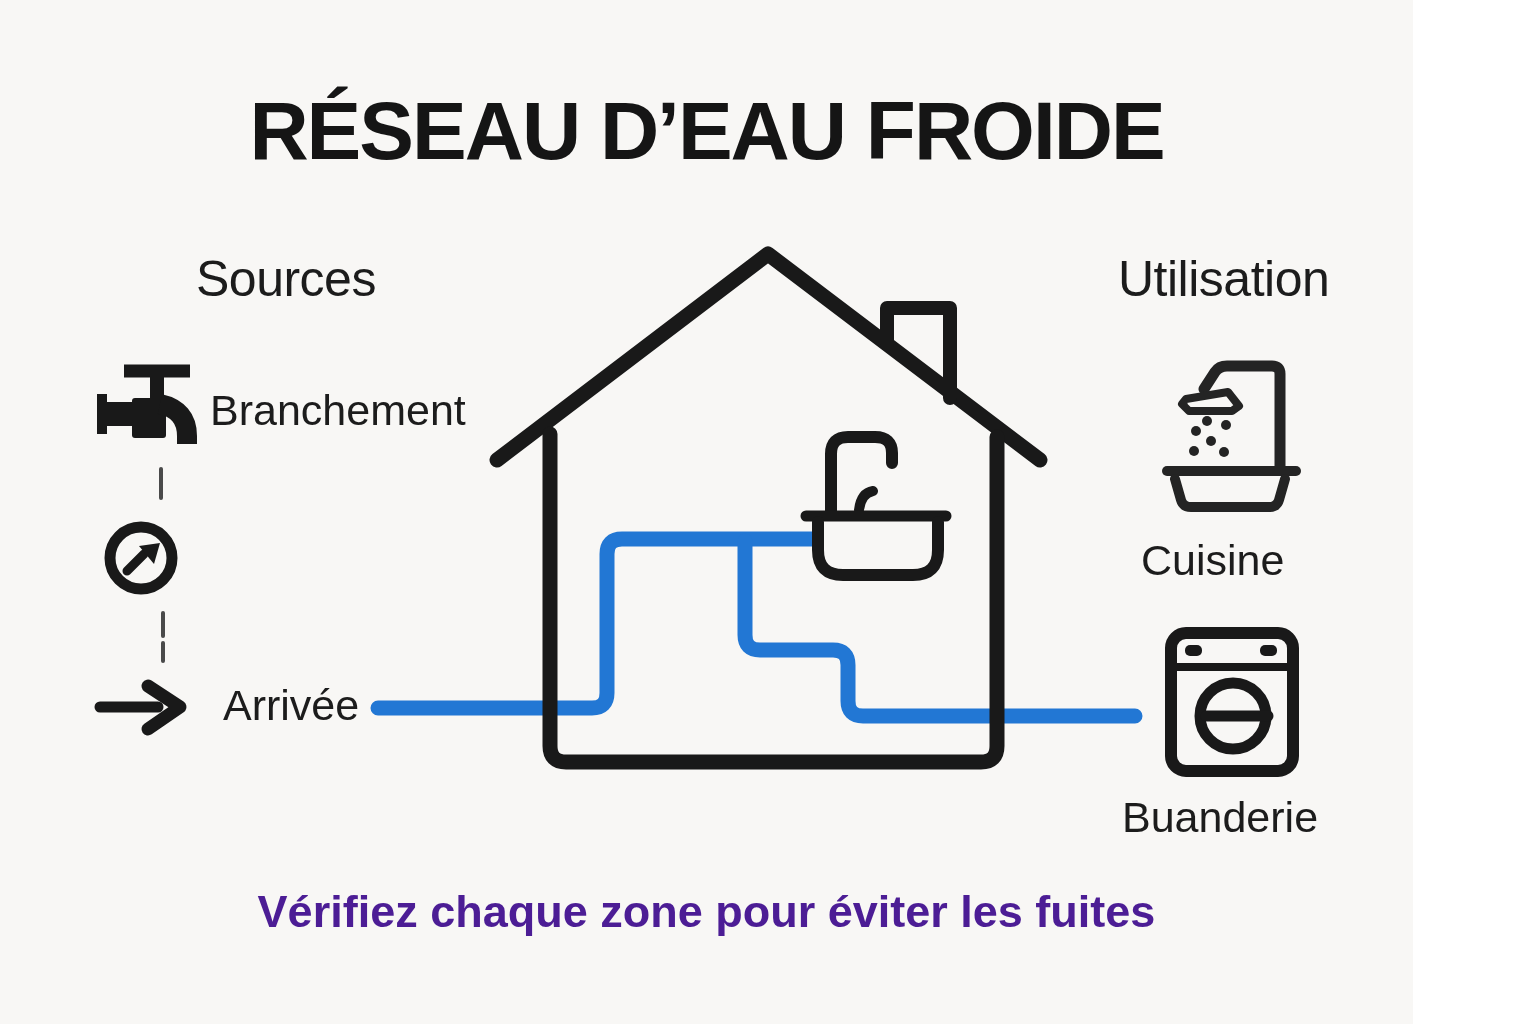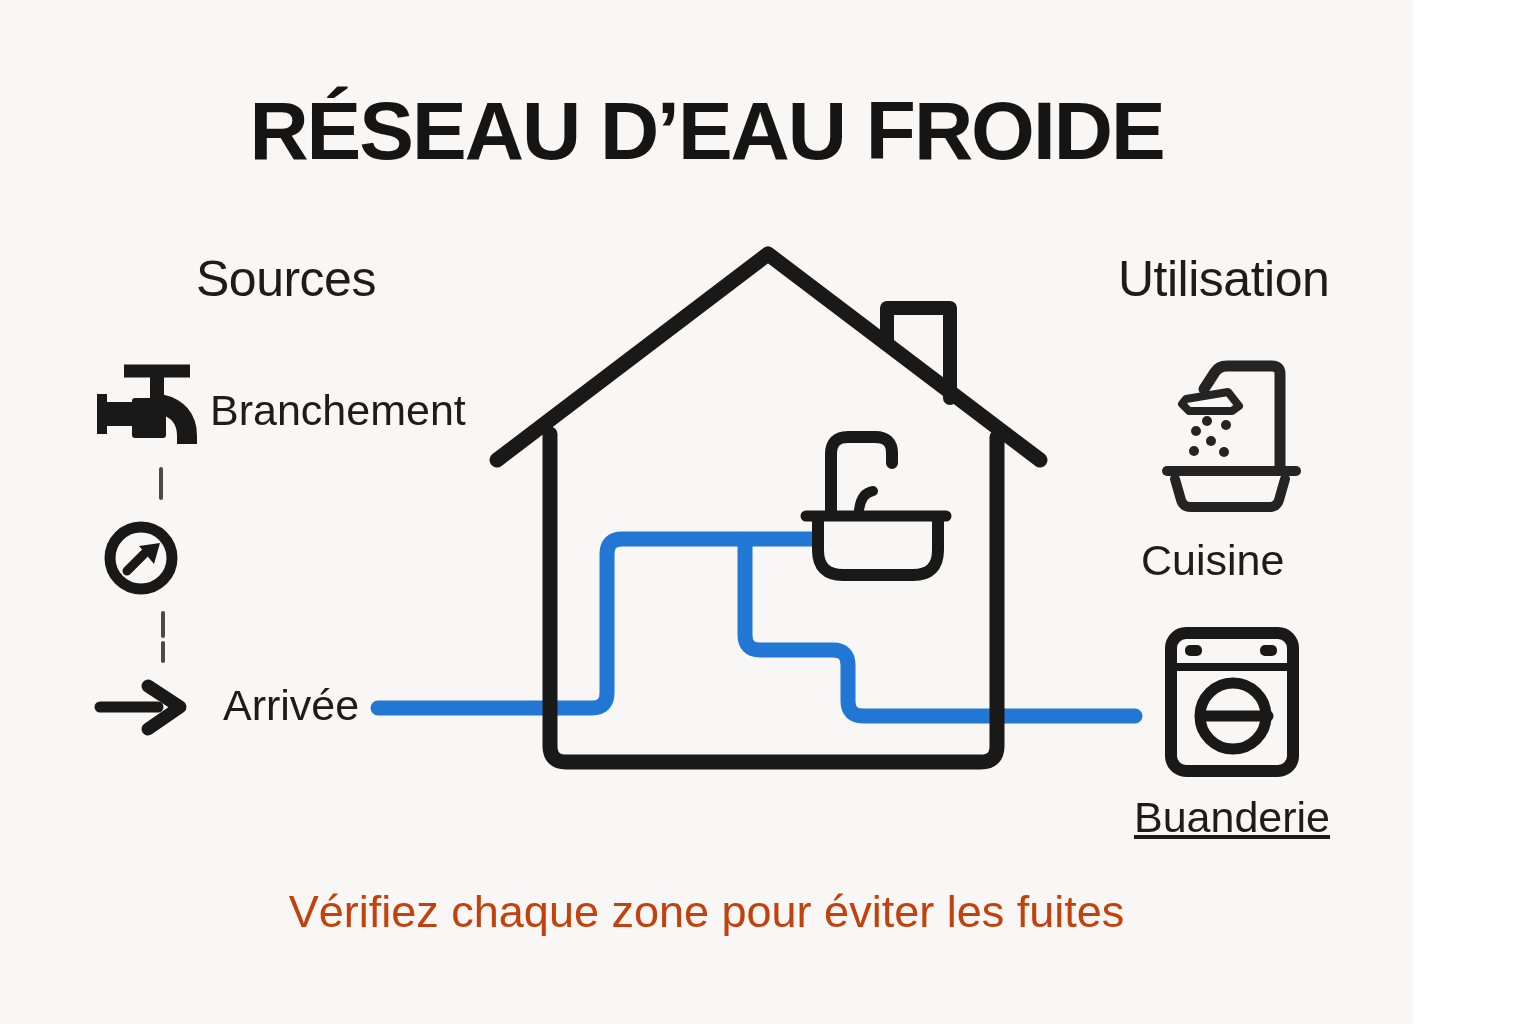--- a/index.html
+++ b/index.html
@@ -19,25 +19,25 @@
     color:#151515;
   }
   .heading{font-size:50px;font-weight:500;letter-spacing:-0.5px;color:#1c1c1c;}
   .heading-sources{left:196px;top:254px;}
   .heading-utilisation{left:1118px;top:254px;}
   .label{font-size:43px;font-weight:400;color:#1c1c1c;}
   .label-branchement{left:210px;top:389px;}
   .label-compteur{left:210px;top:538px;}
   .label-arrivee{left:223px;top:684px;}
   .label-cuisine{left:1141px;top:539px;width:150px;}
-  .label-buanderie{left:1122px;top:796px;width:220px;text-align:center;text-decoration:underline;}
+  .label-buanderie{left:1122px;top:796px;width:220px;text-align:left;}
   .caption{
     left:0;right:0;top:889px;
     text-align:center;
-    font-size:45px;font-weight:400;color:#c2410c;
+    font-size:45px;font-weight:700;color:#4c1d95;
   }
   svg.diagram{position:absolute;left:0;top:0;}
 </style>
 </head>
 <body>
 
 <div class="canvas">
 
   <div class="abs title">RÉSEAU D’EAU FROIDE</div>
 

